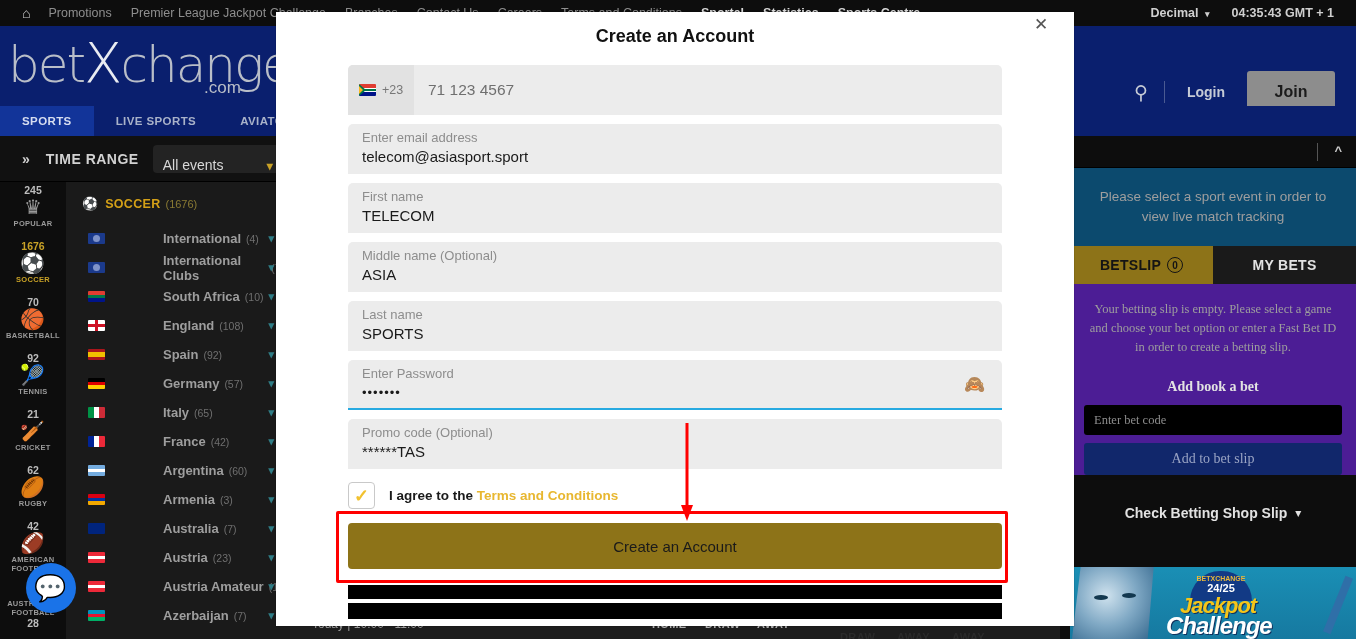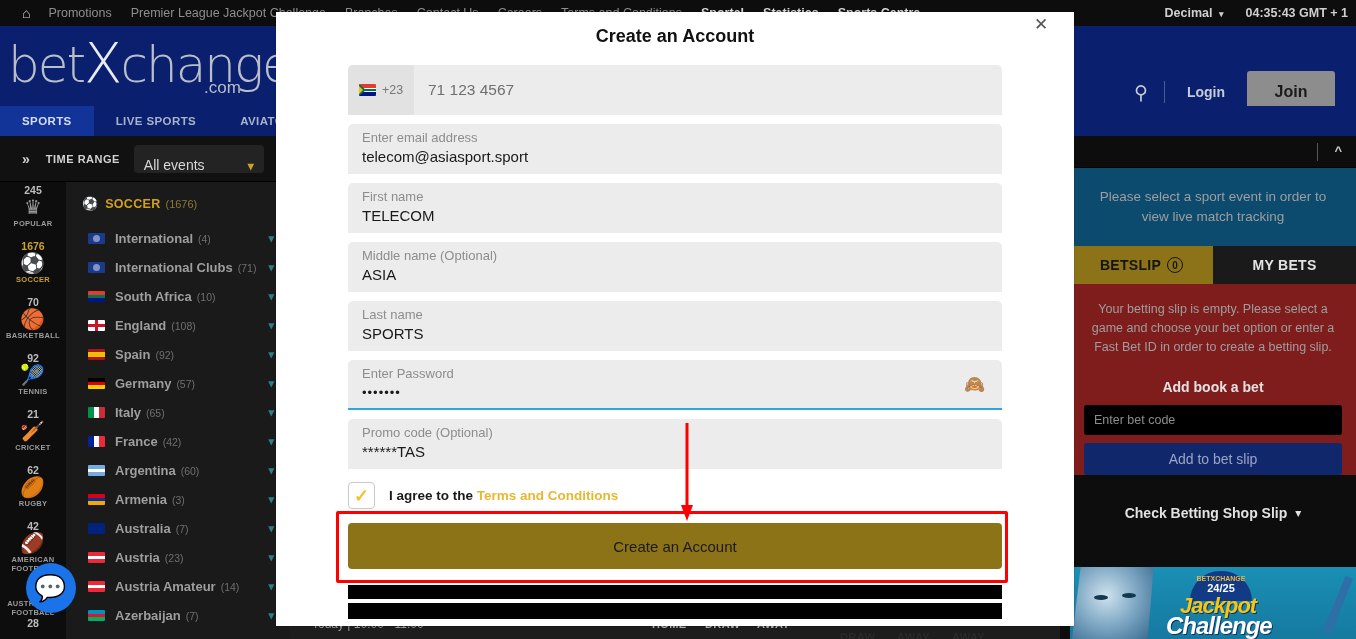--- a/index.html
+++ b/index.html
@@ -18,21 +18,21 @@
     color: #9a9a9a; font-size: 12.5px;
   }
   .topbar .home-icon { margin-left: 22px; margin-right: 18px; color: #cfcfcf; font-size: 14px; line-height: 1; }
   .topbar .nav-item { margin-right: 19px; white-space: nowrap; color: #8e8e8e; }
   .topbar .nav-item.bold { color: #d8d8d8; font-weight: bold; }
   .topbar-right {
     position: absolute; right: 0; top: 0; height: 26px;
     display: flex; align-items: center; color: #cfcfcf; font-size: 12.5px;
   }
   .topbar-right .odds { margin-right: 22px; font-weight: bold; }
-  .topbar-right .clock { margin-right: 8px; font-weight: bold; }
+  .topbar-right .clock { margin-right: 22px; font-weight: bold; }
   .caret-sm { font-size: 9px; margin-left: 3px; }
 
   
   .brandbar {
     position: absolute; top: 26px; left: 0; width: 1356px; height: 80px;
     background: #0a1f6e;
   }
   .logo { position: absolute; left: 8px; top: 6px; }
   .logo-text {
     font-family: "DejaVu Sans", sans-serif;
@@ -63,21 +63,21 @@
   .sporttab { display:flex; align-items:center; justify-content:center; padding: 0 22px; }
   .sporttab.active { background: #123499; color: #d6ddf0; }
 
   
   .timerange {
     position: absolute; top: 136px; left: 0; width: 1356px; height: 46px;
     background: #111111; display: flex; align-items: center;
     border-bottom: 1px solid #000;
   }
   .chev2 { color: #cfcfcf; font-size: 14px; font-weight: bold; margin-left: 22px; margin-right: 18px; letter-spacing:-2px;}
-  .tr-label { color: #d2d2d2; font-size: 11px; font-weight: bold; letter-spacing: .5px; margin-right: 14px; }
+  .tr-label { color: #d2d2d2; font-size: 14px; font-weight: bold; letter-spacing: .5px; margin-right: 14px; }
   .tr-select {
     background: #232323; border-radius: 4px; height: 28px; width: 130px;
     display: flex; align-items: flex-end; justify-content: space-between;
     padding: 0 10px; color: #d8d8d8; font-size: 14px;
   }
   .tr-select .dn { color: #c9a227; font-size: 12px; font-weight: bold; }
 
   
   .rail {
     position: absolute; top: 182px; left: 0; width: 66px; height: 457px;
@@ -107,21 +107,21 @@
   .cl-head .c { color:#8a7a33; font-size: 11px; margin-left: 5px; }
   .cl-row {
     display: flex; align-items: center; height: 29px; padding-left: 22px;
     position: relative;
   }
   .flag {
     width: 17px; height: 11px; margin-right: 10px; flex: 0 0 17px;
     border-radius: 1px; overflow:hidden; position: relative;
     background:#444;
   }
-  .cl-name { color: #9e9e9e; font-size: 13px; font-weight: bold; }
+  .cl-name { color: #9e9e9e; font-size: 13px; font-weight: bold; margin-left: 48px; }
   .cl-cnt { color: #6f6f6f; font-size: 10.5px; margin-left: 5px; }
   .cl-chev { position: absolute; right: 16px; color: #2f7c85; font-size: 11px; font-weight:bold; }
 
   
   .centerbg {
     position: absolute; top: 182px; left: 290px; width: 770px; height: 457px;
     background: #141414;
   }
   .matchrow {
     position: absolute; bottom: 0; left: 0; width: 770px; height: 30px;
@@ -150,21 +150,21 @@
     flex:1; display:flex; align-items:center; justify-content:center;
     font-size: 14px; font-weight: bold; letter-spacing:.3px;
   }
   .rp-tab.active { background:#8d7318; color:#141414; }
   .rp-tab.inactive { background:#1a1a1a; color:#e2e2e2; }
   .badge0 {
     display:inline-flex; align-items:center; justify-content:center;
     width:16px; height:16px; border-radius:50%; border:1.5px solid #141414;
     font-size:10px; margin-left:6px;
   }
-  .rp-body { background:#7f1d1d; padding: 16px 14px 0 14px; }
+  .rp-body { background:#4c1d95; padding: 16px 14px 0 14px; font-family: Liberation Serif, serif; }
   .rp-empty { color:#9e9e9e; font-size: 12.5px; line-height: 19px; text-align:center; }
   .rp-addbook { color:#e2e2e2; font-size: 14px; font-weight:bold; text-align:center; margin-top: 22px; }
   .rp-input {
     margin-top: 10px; height: 30px; background:#000; border-radius:3px;
     color:#8d8d8d; font-size: 12.5px; display:flex; align-items:center; padding-left:10px;
   }
   .rp-addbtn {
     margin-top: 8px; height: 32px; background:#11276b; border-radius:3px;
     color:#9aa4c4; font-size: 14px; display:flex; align-items:center; justify-content:center;
   }

